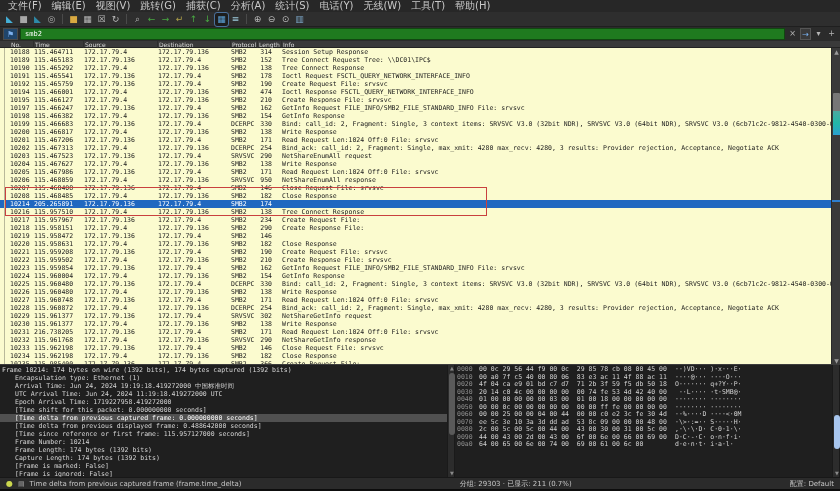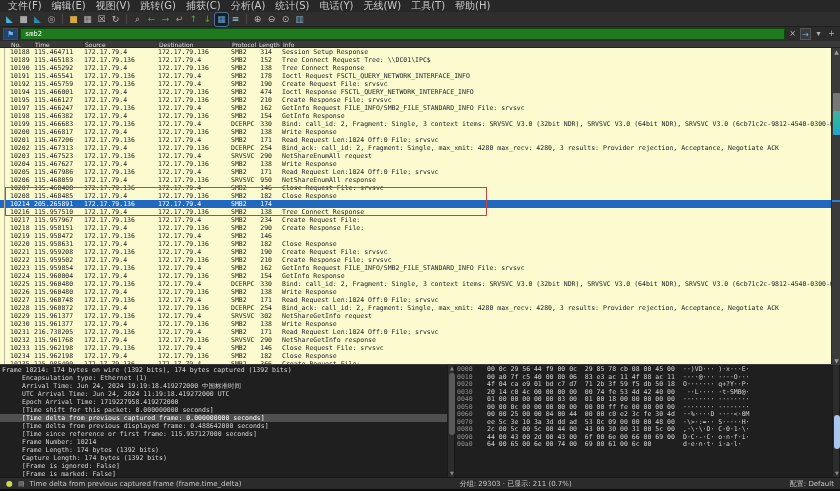--- a/index.html
+++ b/index.html
@@ -47,34 +47,34 @@
   .pscroll{position:absolute;right:0;top:0;width:9px;height:100%;background:#3a3a3a;border-left:1px solid #2a2a2a}
   .pscroll .arrow{position:absolute;left:0;width:9px;height:7px;color:#9a9a9a;font-size:6px;line-height:7px;text-align:center}
   .pscroll .up{top:0}.pscroll .down{bottom:0}
   .pscroll .thumb{position:absolute;left:1px;width:7px;top:45px;height:20px;background:#777777;border-radius:1px}
   .pscroll .map{position:absolute;left:1px;width:7px;top:63px;height:24px;background:linear-gradient(#4aa9a0,#22b7a8,#2aa0d0)}
   .pscroll .selline{position:absolute;left:0;width:9px;top:152px;height:2px;background:#2e7fd0}
 
   
   .bottom{height:113px;display:flex;flex-shrink:0;background:#1f1f1f;border-top:1px solid #3c3c3c;overflow:hidden}
   .detail{width:447px;overflow:hidden;padding-top:1px}
-  .dline{height:8px;line-height:8px;font-size:6.5px;font-family:"DejaVu Sans Mono",monospace;color:#d4d4d4;white-space:pre;padding-left:22px;position:relative;overflow:hidden}
+  .dline{height:8px;line-height:8px;font-size:6.5px;font-family:"DejaVu Sans Mono",monospace;color:#d4d4d4;white-space:pre;padding-left:15px;position:relative;overflow:hidden}
   .dline.root{padding-left:2px}
   .dline .twisty{position:absolute;left:2px;top:0;color:#9a9a9a;font-size:6px}
   .dline.sel{background:#505050;color:#ffffff}
   .vscroll{width:8px;background:#2c2c2c;position:relative;flex-shrink:0;border-left:1px solid #1a1a1a;border-right:1px solid #1a1a1a}
   .vscroll .arrow{position:absolute;left:0;width:8px;height:7px;color:#8a8a8a;font-size:5px;line-height:7px;text-align:center}
   .vscroll .up{top:0}.vscroll .down{bottom:0}
   .vscroll .thumb{position:absolute;left:1px;width:6px;border-radius:3px;background:#5a5a5a}
   .dthumb{top:8px;height:62px}
   .hthumb{bottom:28px;height:34px;background:#a8c6ee !important}
 
   .hex{flex:1;overflow:hidden;padding:1px 0 0 2px}
   .hrow{height:7.5px;line-height:7.5px;font-size:6.5px;font-family:"DejaVu Sans Mono",monospace;white-space:pre;display:flex}
-  .hoff{color:#8f8f8f;width:22px;margin-right:8px;flex-shrink:0}
+  .hoff{color:#8f8f8f;width:22px;margin-right:0;flex-shrink:0}
   .hbytes{color:#d2d2d2;width:196px;flex-shrink:0}
   .hascii{color:#d2d2d2}
 
   
   .statusbar{height:12px;background:#2b2b2b;border-top:1px solid #181818;display:flex;align-items:center;
     font-size:7px;color:#c6c6c6;padding:0 6px;gap:5px;flex-shrink:0;white-space:nowrap}
   .expert-dot{color:#ccd84e;font-size:8px;line-height:12px}
   .note-icon{color:#9a9a9a;font-size:7px}
   .sb-spacer{flex:1}
   .bottom-strip{height:2px;background:#0d0d0d;flex-shrink:0}
@@ -205,22 +205,22 @@
         <div class="dline"><span>Arrival Time: Jun 24, 2024 19:19:18.419272000 中国标准时间</span></div>
         <div class="dline"><span>UTC Arrival Time: Jun 24, 2024 11:19:18.419272000 UTC</span></div>
         <div class="dline"><span>Epoch Arrival Time: 1719227958.419272000</span></div>
         <div class="dline"><span>[Time shift for this packet: 0.000000000 seconds]</span></div>
         <div class="dline sel"><span>[Time delta from previous captured frame: 0.000000000 seconds]</span></div>
         <div class="dline"><span>[Time delta from previous displayed frame: 0.488642000 seconds]</span></div>
         <div class="dline"><span>[Time since reference or first frame: 115.957127000 seconds]</span></div>
         <div class="dline"><span>Frame Number: 10214</span></div>
         <div class="dline"><span>Frame Length: 174 bytes (1392 bits)</span></div>
         <div class="dline"><span>Capture Length: 174 bytes (1392 bits)</span></div>
+        <div class="dline"><span>[Frame is marked: False]</span></div>
         <div class="dline"><span>[Frame is ignored: False]</span></div>
-        <div class="dline"><span>[Frame is marked: False]</span></div>
       </div>
     <div class="vscroll">
       <div class="arrow up">▲</div>
       <div class="thumb dthumb"></div>
       <div class="arrow down">▼</div>
     </div>
     <div class="hex" id="hex">
         <div class="hrow"><span class="hoff">0000</span><span class="hbytes">00 0c 29 56 44 f9 00 0c  29 85 78 cb 08 00 45 00</span><span class="hascii">··)VD··· )·x···E·</span></div>
         <div class="hrow"><span class="hoff">0010</span><span class="hbytes">00 a0 7f c5 40 00 80 06  83 e3 ac 11 4f 88 ac 11</span><span class="hascii">····@··· ····O···</span></div>
         <div class="hrow"><span class="hoff">0020</span><span class="hbytes">4f 04 ca e9 01 bd c7 d7  71 2b 3f 59 f5 db 50 18</span><span class="hascii">O······· q+?Y··P·</span></div>

